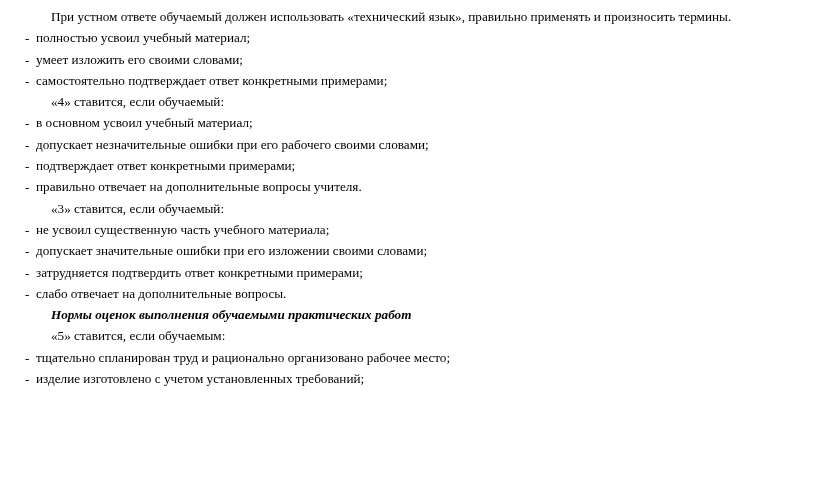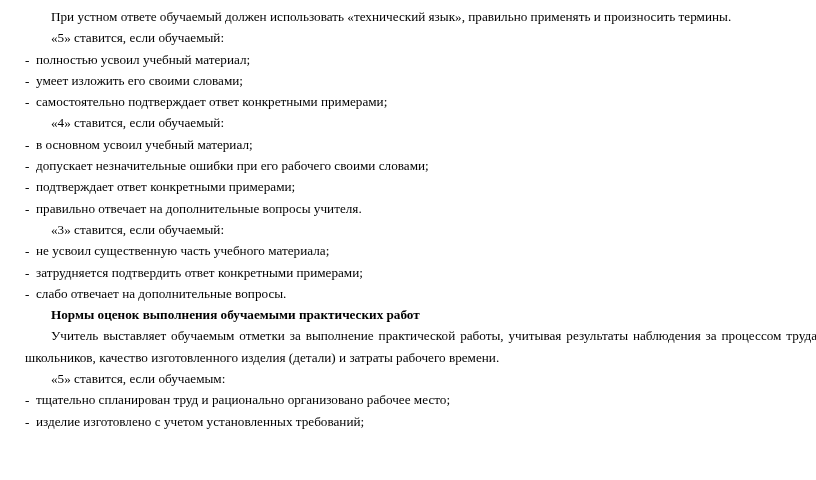--- a/index.html
+++ b/index.html
@@ -26,44 +26,44 @@
     line-height: 21.3px;
     white-space: pre-wrap;
     text-align: justify;
     text-justify: inter-word;
   }
   .indent {
     text-indent: 26px;
   }
   .bold {
     font-weight: bold;
+    font-style: italic;
   }
   .para-justify {
     text-align: justify;
     text-justify: inter-word;
   }
 </style>
 </head>
 <body>
 
 <div class="page">
   <div id="doc-body">
       <div class="line indent para-justify">При устном ответе обучаемый должен использовать «технический язык», правильно применять и произносить термины.</div>
-      <div class="line indent">«5» ставится, если обучаемый:</div>
       <div class="line">-  полностью усвоил учебный материал;</div>
       <div class="line">-  умеет изложить его своими словами;</div>
       <div class="line">-  самостоятельно подтверждает ответ конкретными примерами;</div>
       <div class="line indent">«4» ставится, если обучаемый:</div>
       <div class="line">-  в основном усвоил учебный материал;</div>
       <div class="line">-  допускает незначительные ошибки при его рабочего своими словами;</div>
       <div class="line">-  подтверждает ответ конкретными примерами;</div>
       <div class="line">-  правильно отвечает на дополнительные вопросы учителя.</div>
       <div class="line indent">«3» ставится, если обучаемый:</div>
       <div class="line">-  не усвоил существенную часть учебного материала;</div>
+      <div class="line">-  допускает значительные ошибки при его изложении своими словами;</div>
       <div class="line">-  затрудняется подтвердить ответ конкретными примерами;</div>
       <div class="line">-  слабо отвечает на дополнительные вопросы.</div>
       <div class="line indent bold">Нормы оценок выполнения обучаемыми практических работ</div>
-      <div class="line indent para-justify">Учитель выставляет обучаемым отметки за выполнение практической работы, учитывая результаты наблюдения за процессом труда школьников, качество изготовленного изделия (детали) и затраты рабочего времени.</div>
       <div class="line indent">«5» ставится, если обучаемым:</div>
       <div class="line">-  тщательно спланирован труд и рационально организовано рабочее место;</div>
       <div class="line">-  изделие изготовлено с учетом установленных требований;</div>
     </div>
 </div>
 
 </body></html>

